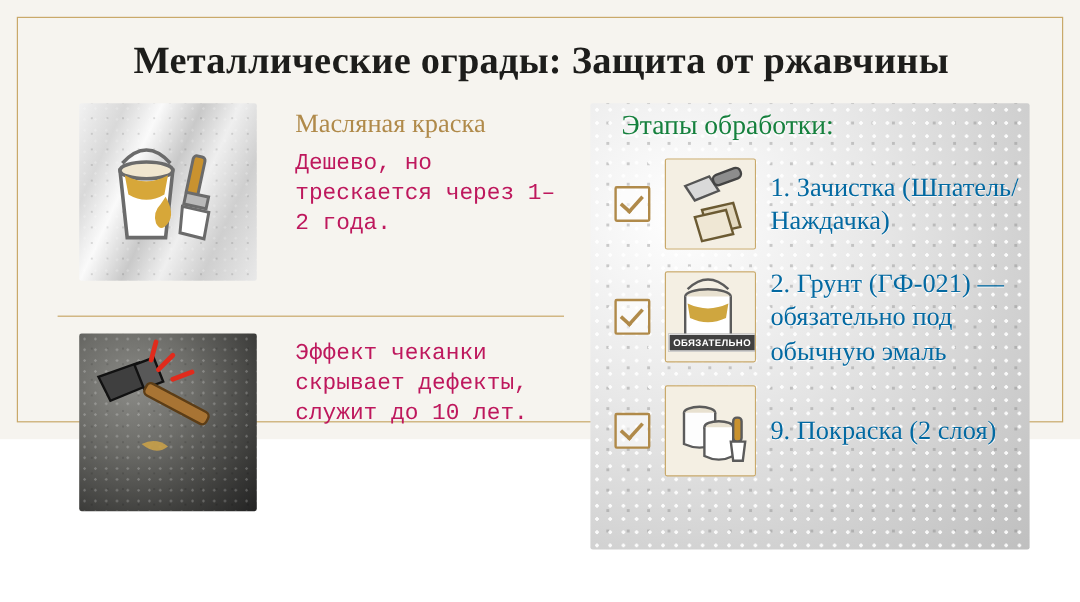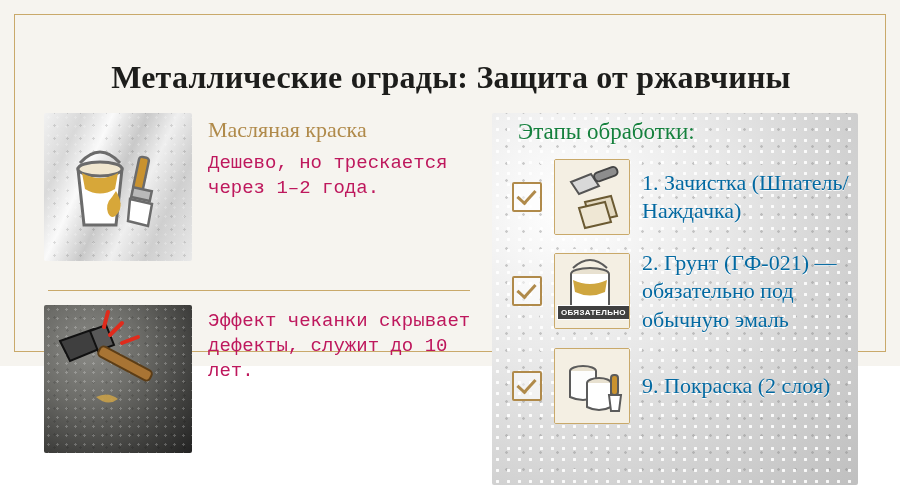--- a/index.html
+++ b/index.html
@@ -13,21 +13,21 @@
     font-family: "Liberation Sans", sans-serif;
     background: #ffffff;
   }
 
   .poster {
     position: relative;
     width: 900px;
     height: 366px;
     box-sizing: border-box;
     background: #f6f4ef;
-    padding: 32px 16px;
+    padding: 5px 16px;
   }
   
   .frame {
     position: absolute;
     left: 14px; top: 14px; right: 14px; bottom: 14px;
     border: 1px solid #c9a96a;
     pointer-events: none;
   }
   .inner {
     position: relative;
@@ -63,22 +63,23 @@
   }
   .col-right {
     flex: 1 1 auto;
     position: relative;
     padding-left: 14px;
   }
 
   
   .prod-row {
     display: flex;
-    gap: 16px;
+    gap: 32px;
     align-items: flex-start;
+    margin-left: 22px;
   }
   .prod-row.first { height: 165px; }
   .prod-row.second { height: 180px; }
   .divider {
     height: 1px;
     background: #c9a96a;
     margin: 12px 4px 14px 4px;
   }
 
   .thumb {

